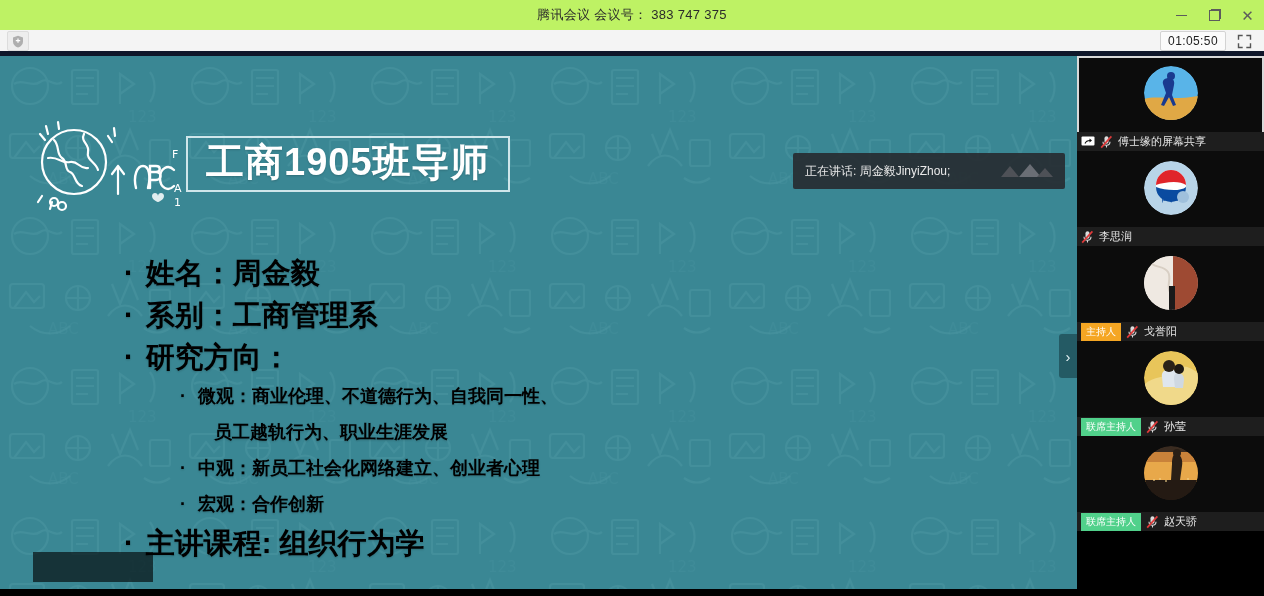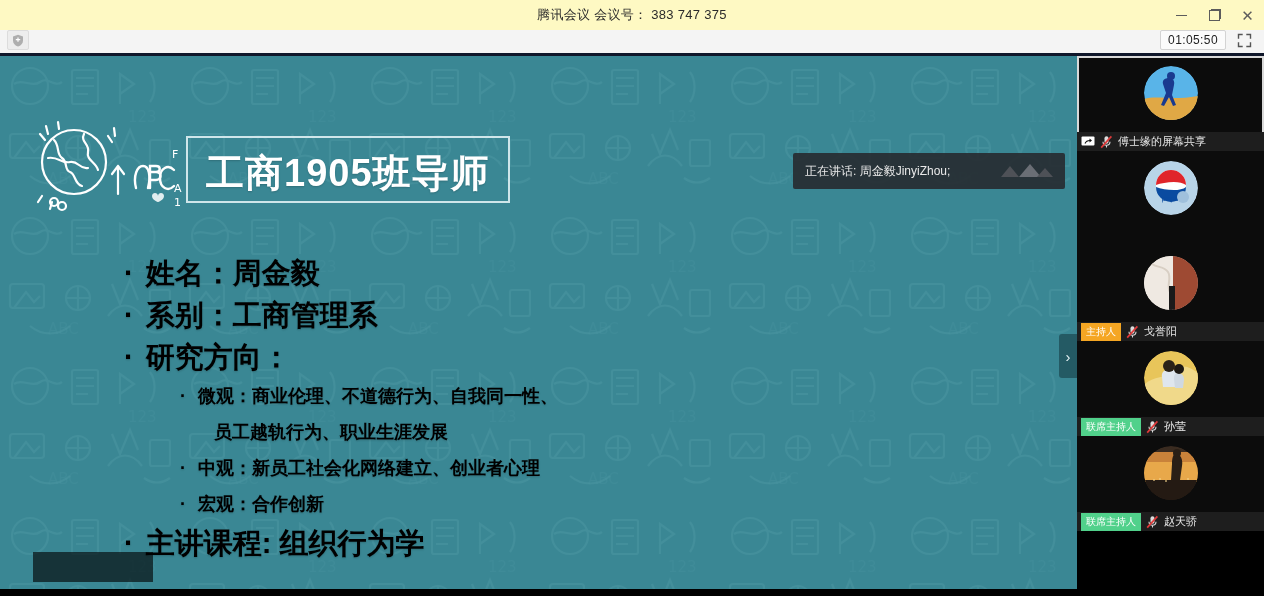--- a/index.html
+++ b/index.html
@@ -6,21 +6,21 @@
   html, body {
     width: 1264px; height: 596px;
     overflow: hidden;
     background: #ffffff;
     font-family: "Liberation Sans", "DejaVu Sans", sans-serif;
   }
 
   
   .titlebar {
     position: absolute; left: 0; top: 0; width: 1264px; height: 30px;
-    background: #fef9c3;
+    background: #bef264;
     display: flex; align-items: center; justify-content: center;
   }
   .titlebar-text {
     font-size: 13px; color: #2b2b2b; letter-spacing: .3px;
     white-space: nowrap;
   }
   .win-controls {
     position: absolute; right: 0; top: 0; height: 30px;
     display: flex; align-items: center;
   }
@@ -38,22 +38,22 @@
   .glyph-max::after {
     content: ""; position: absolute; right: 0; top: 0;
     width: 9px; height: 9px;
     border-top: 1px solid #5c5c5c; border-right: 1px solid #5c5c5c;
   }
   .glyph-close { font-size: 15px; line-height: 1; font-weight: 300; }
 
   
   .toolbar {
     position: absolute; left: 0; top: 30px; width: 1264px; height: 26px;
-    background: #f4f4f4; border-bottom: 3px solid #0f172a;
-    display: flex; align-items: flex-start;
+    background: #f4f4f4; border-bottom: 5px solid #0f172a;
+    display: flex; align-items: flex-end;
   }
   .shield-btn {
     width: 22px; height: 20px; margin-left: 7px;
     background: #ededed; border: 1px solid #dcdcdc; border-radius: 2px;
     display: flex; align-items: center; justify-content: center;
   }
   .toolbar-right {
     margin-left: auto; display: flex; align-items: center;
     gap: 8px; padding-right: 10px;
   }
@@ -84,21 +84,21 @@
   }
   .doodle-bg svg { width: 100%; height: 100%; }
 
   .slide-logo {
     position: absolute; left: 24px; top: 58px; width: 160px; height: 100px;
   }
 
   .slide-title-box {
     position: absolute; left: 186px; top: 80px;
     border: 2px solid #cfe6ea;
-    padding: 16px 18px 9px 18px;
+    padding: 5px 18px 9px 18px;
   }
   .slide-title-text {
     font-size: 38px; font-weight: 700; color: #ffffff;
     letter-spacing: 1px; line-height: 1; white-space: nowrap;
     text-shadow: 0 1px 2px rgba(0,0,0,.18);
   }
 
   .slide-body {
     position: absolute; left: 124px; top: 196px; right: 40px;
     color: #000000; font-weight: 700;
@@ -355,20 +355,29 @@
       <div class="tile-avatar">
         <svg viewBox="0 0 54 54">
           <circle cx="27" cy="27" r="27" fill="#b8d4e8"></circle>
           <circle cx="27" cy="24" r="15" fill="#fff"></circle>
           <path d="M12 24a15 15 0 0 1 30 0c-6-5-22-3-30 0z" fill="#e0252b"></path>
           <path d="M12 26c8 3 24 5 30 0a15 15 0 0 1-30 0z" fill="#0a4ba0"></path>
           <text x="27" y="40" font-family="DejaVu Sans" font-size="7" fill="#0a4ba0" text-anchor="middle">pepsi</text>
           <circle cx="39" cy="36" r="6" fill="#9fc0dc"></circle>
         </svg>
       </div>
+      <div class="tile-label">
+        <svg class="mic-icon" viewBox="0 0 13 14">
+          <path d="M6.5 1.2c1.1 0 2 .9 2 2v3.6a2 2 0 0 1-4 0V3.2c0-1.1.9-2 2-2z" fill="#dcdcdc"></path>
+          <path d="M3 6.8c0 2 1.6 3.5 3.5 3.5S10 8.8 10 6.8" stroke="#dcdcdc" stroke-width="1.1" fill="none"></path>
+          <path d="M6.5 10.3v2.2" stroke="#dcdcdc" stroke-width="1.1"></path>
+          <path d="M1.2 12.6 11.4 1.4" stroke="#e03a3a" stroke-width="1.7"></path>
+        </svg>
+        <span class="tile-name">李思润</span>
+      </div>
     </div>
 
     <div class="tile">
       <div class="tile-avatar">
         <svg viewBox="0 0 54 54">
           <circle cx="27" cy="27" r="27" fill="#e6ded6"></circle>
           <path d="M29 0h25v54H29z" fill="#9e4a33"></path>
           <path d="M0 0h29v54H0z" fill="#efe9e2"></path>
           <path d="M8 8c6 4 12 2 16 8s-2 14 2 20" stroke="#d8cfc4" stroke-width="2" fill="none"></path>
           <path d="M25 30h6v24h-6z" fill="#1a1a1a"></path>

